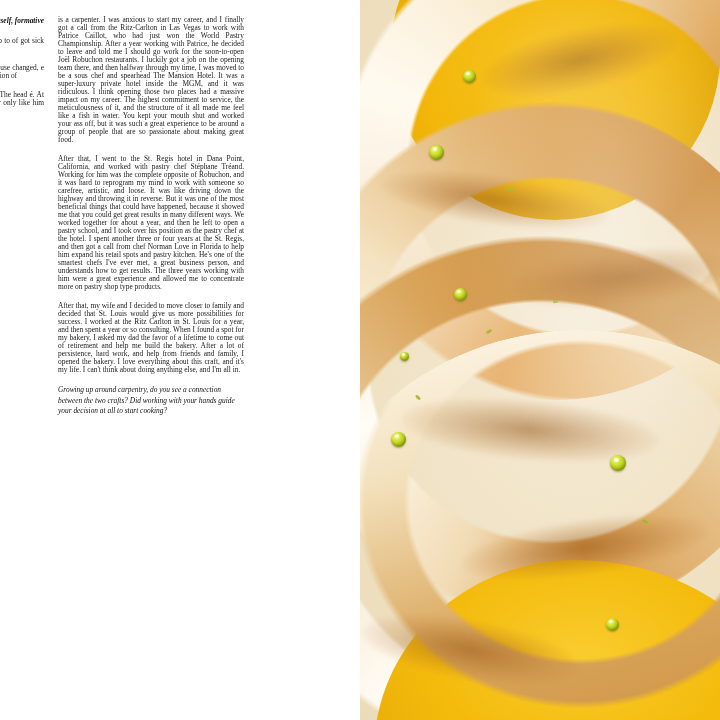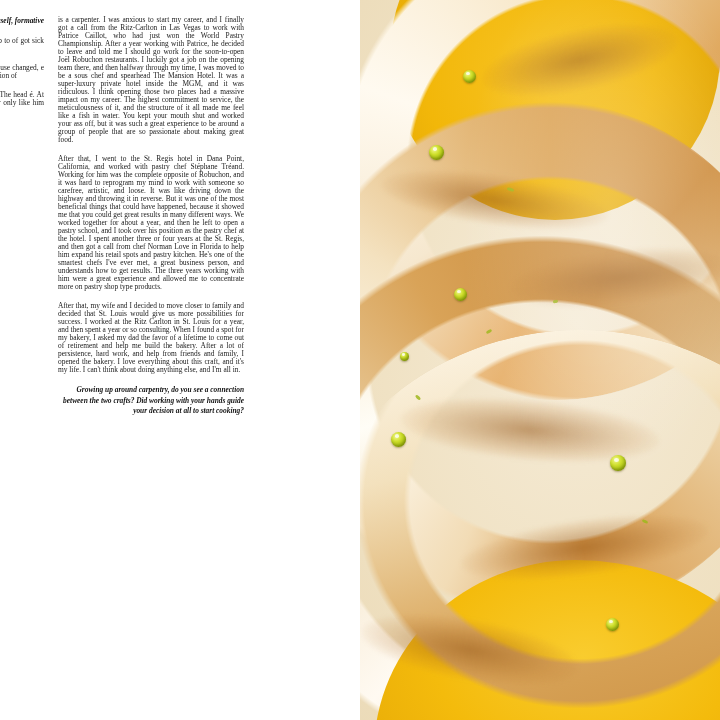--- a/index.html
+++ b/index.html
@@ -68,24 +68,24 @@
     color: #1a1a1a;
     hyphens: auto;
     -webkit-hyphens: auto;
   }
   p.body:last-child { margin-bottom: 0; }
 
   .qa-question {
     margin: 0;
     font-size: 7.4px;
     line-height: 10.6px;
-    font-weight: bold;
+    font-weight: normal;
     font-style: italic;
     color: #111111;
-    text-align: right;
+    text-align: left;
   }
   .tiny-head {
     font-size: 7.4px;
     line-height: 10.4px;
     font-weight: bold;
     font-style: italic;
     margin: 0 0 11px 0;
     text-align: right;
     color: #111111;
   }

